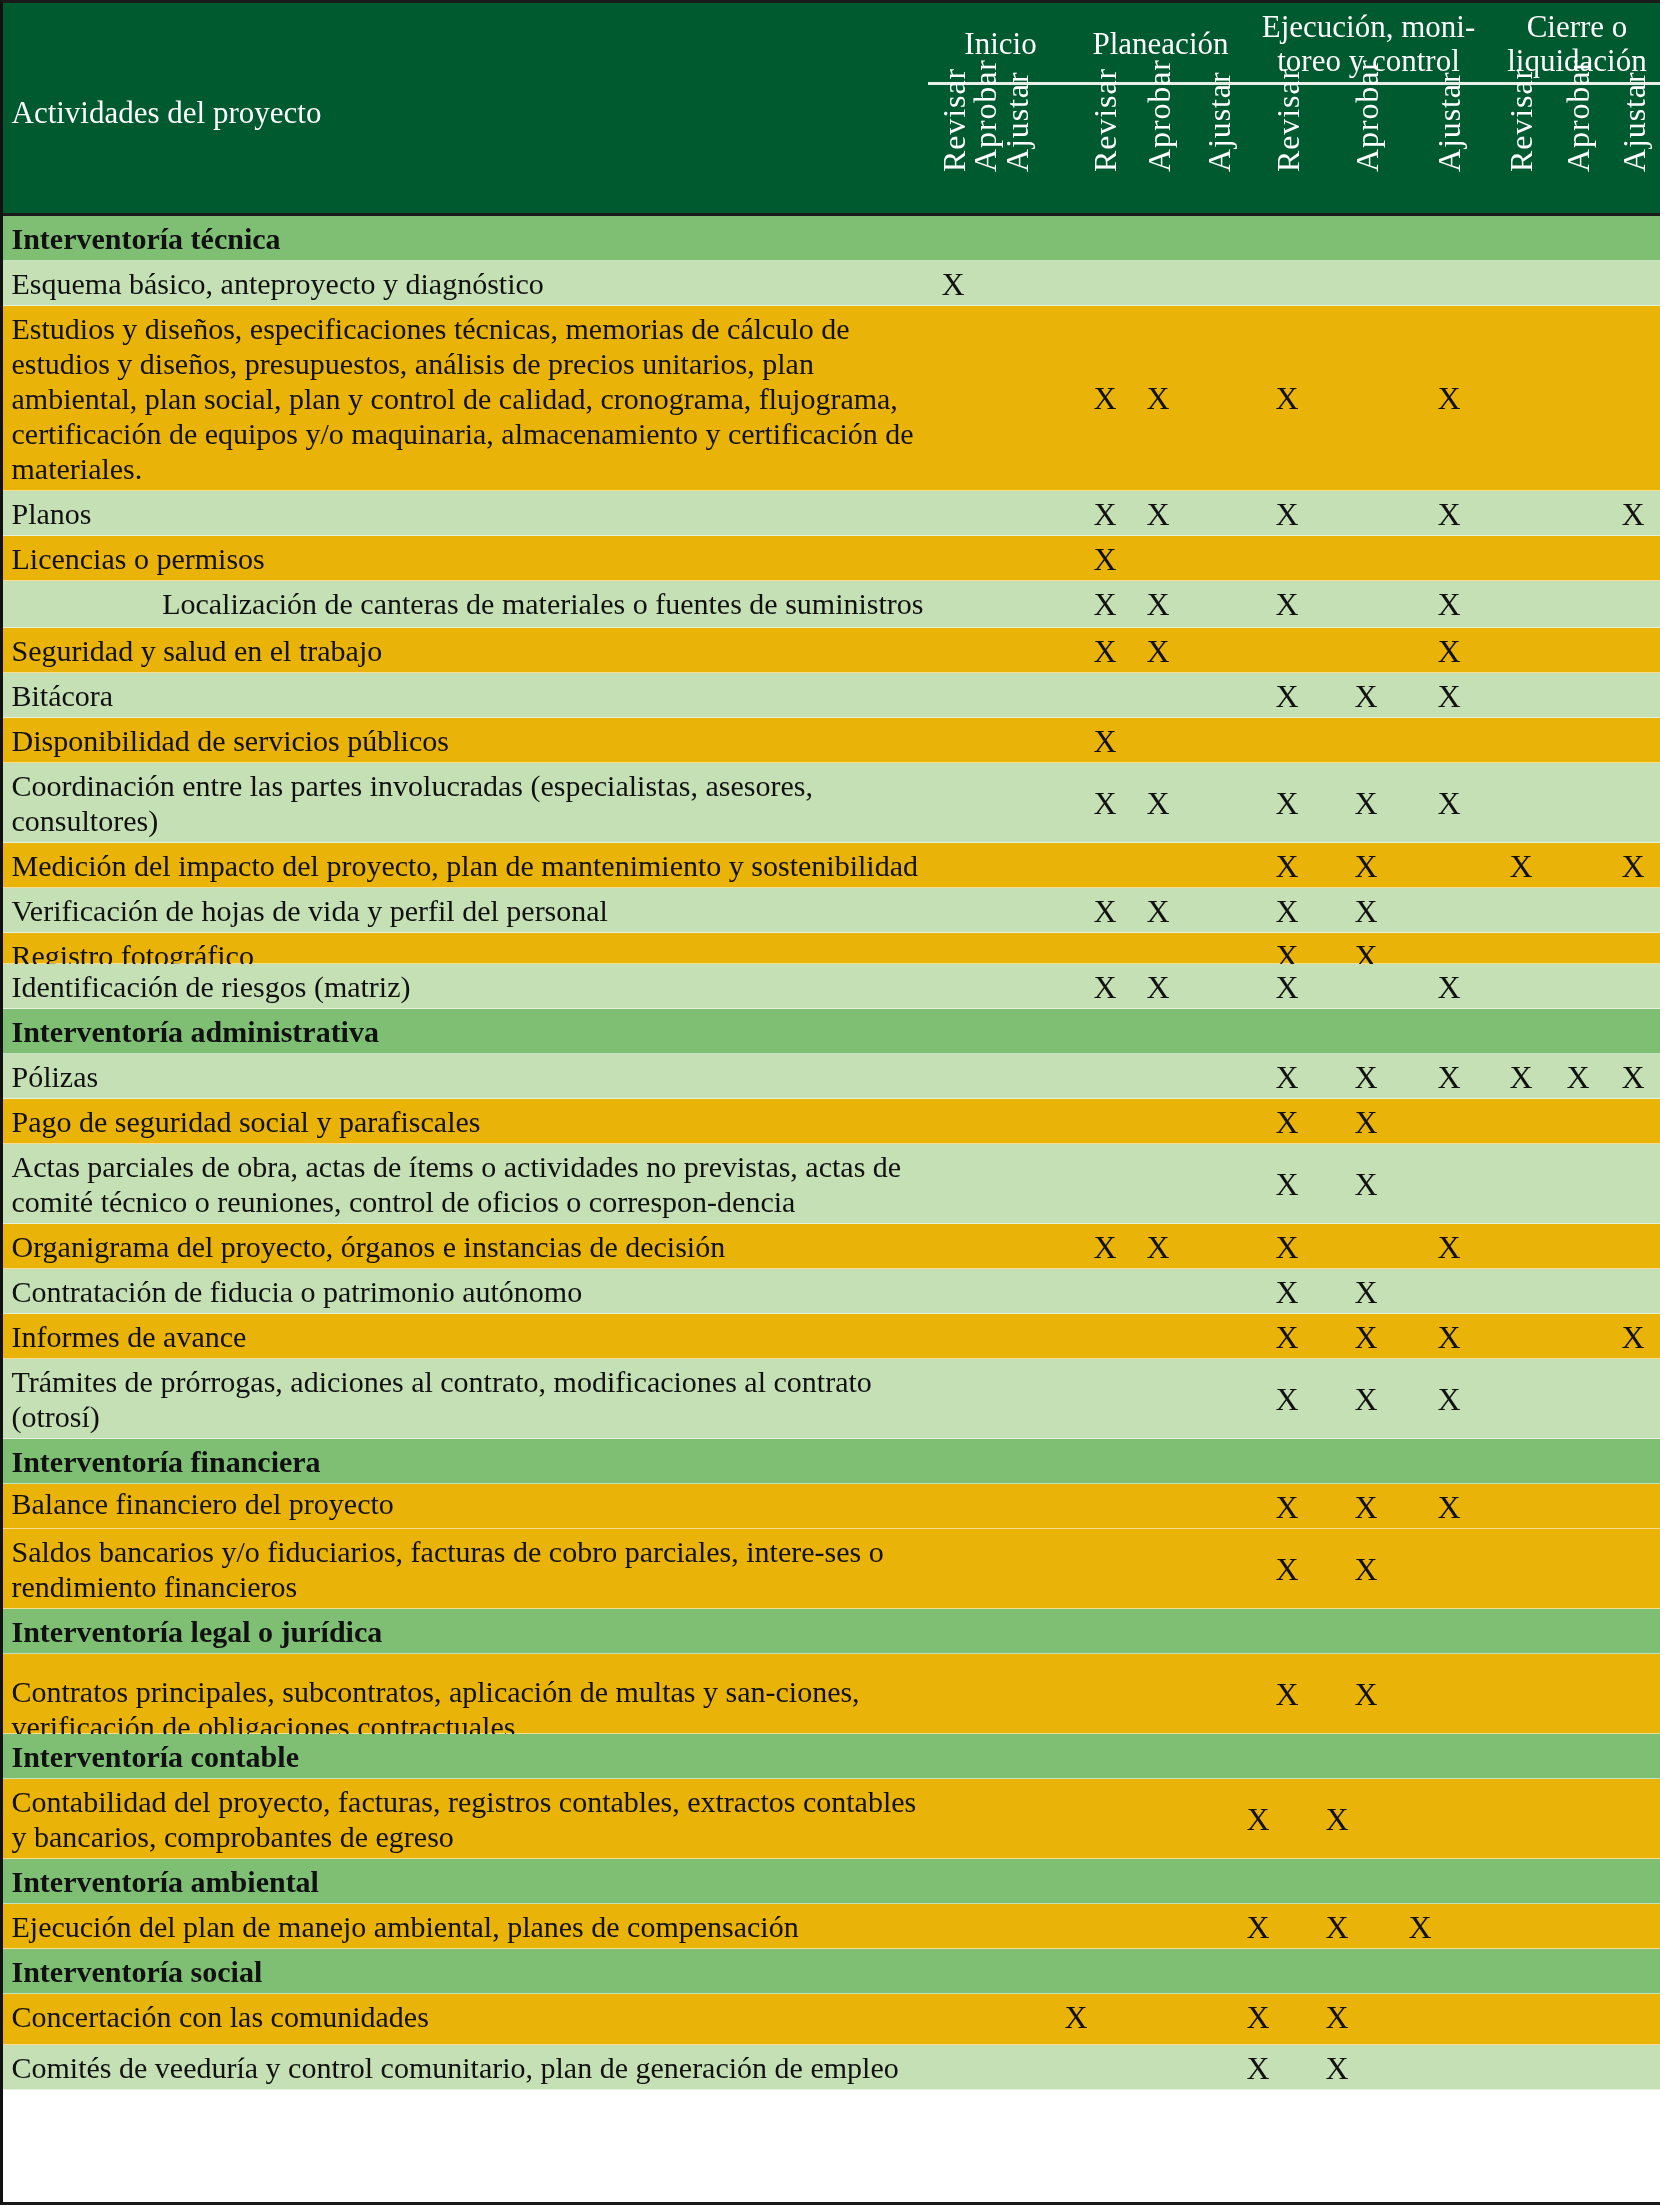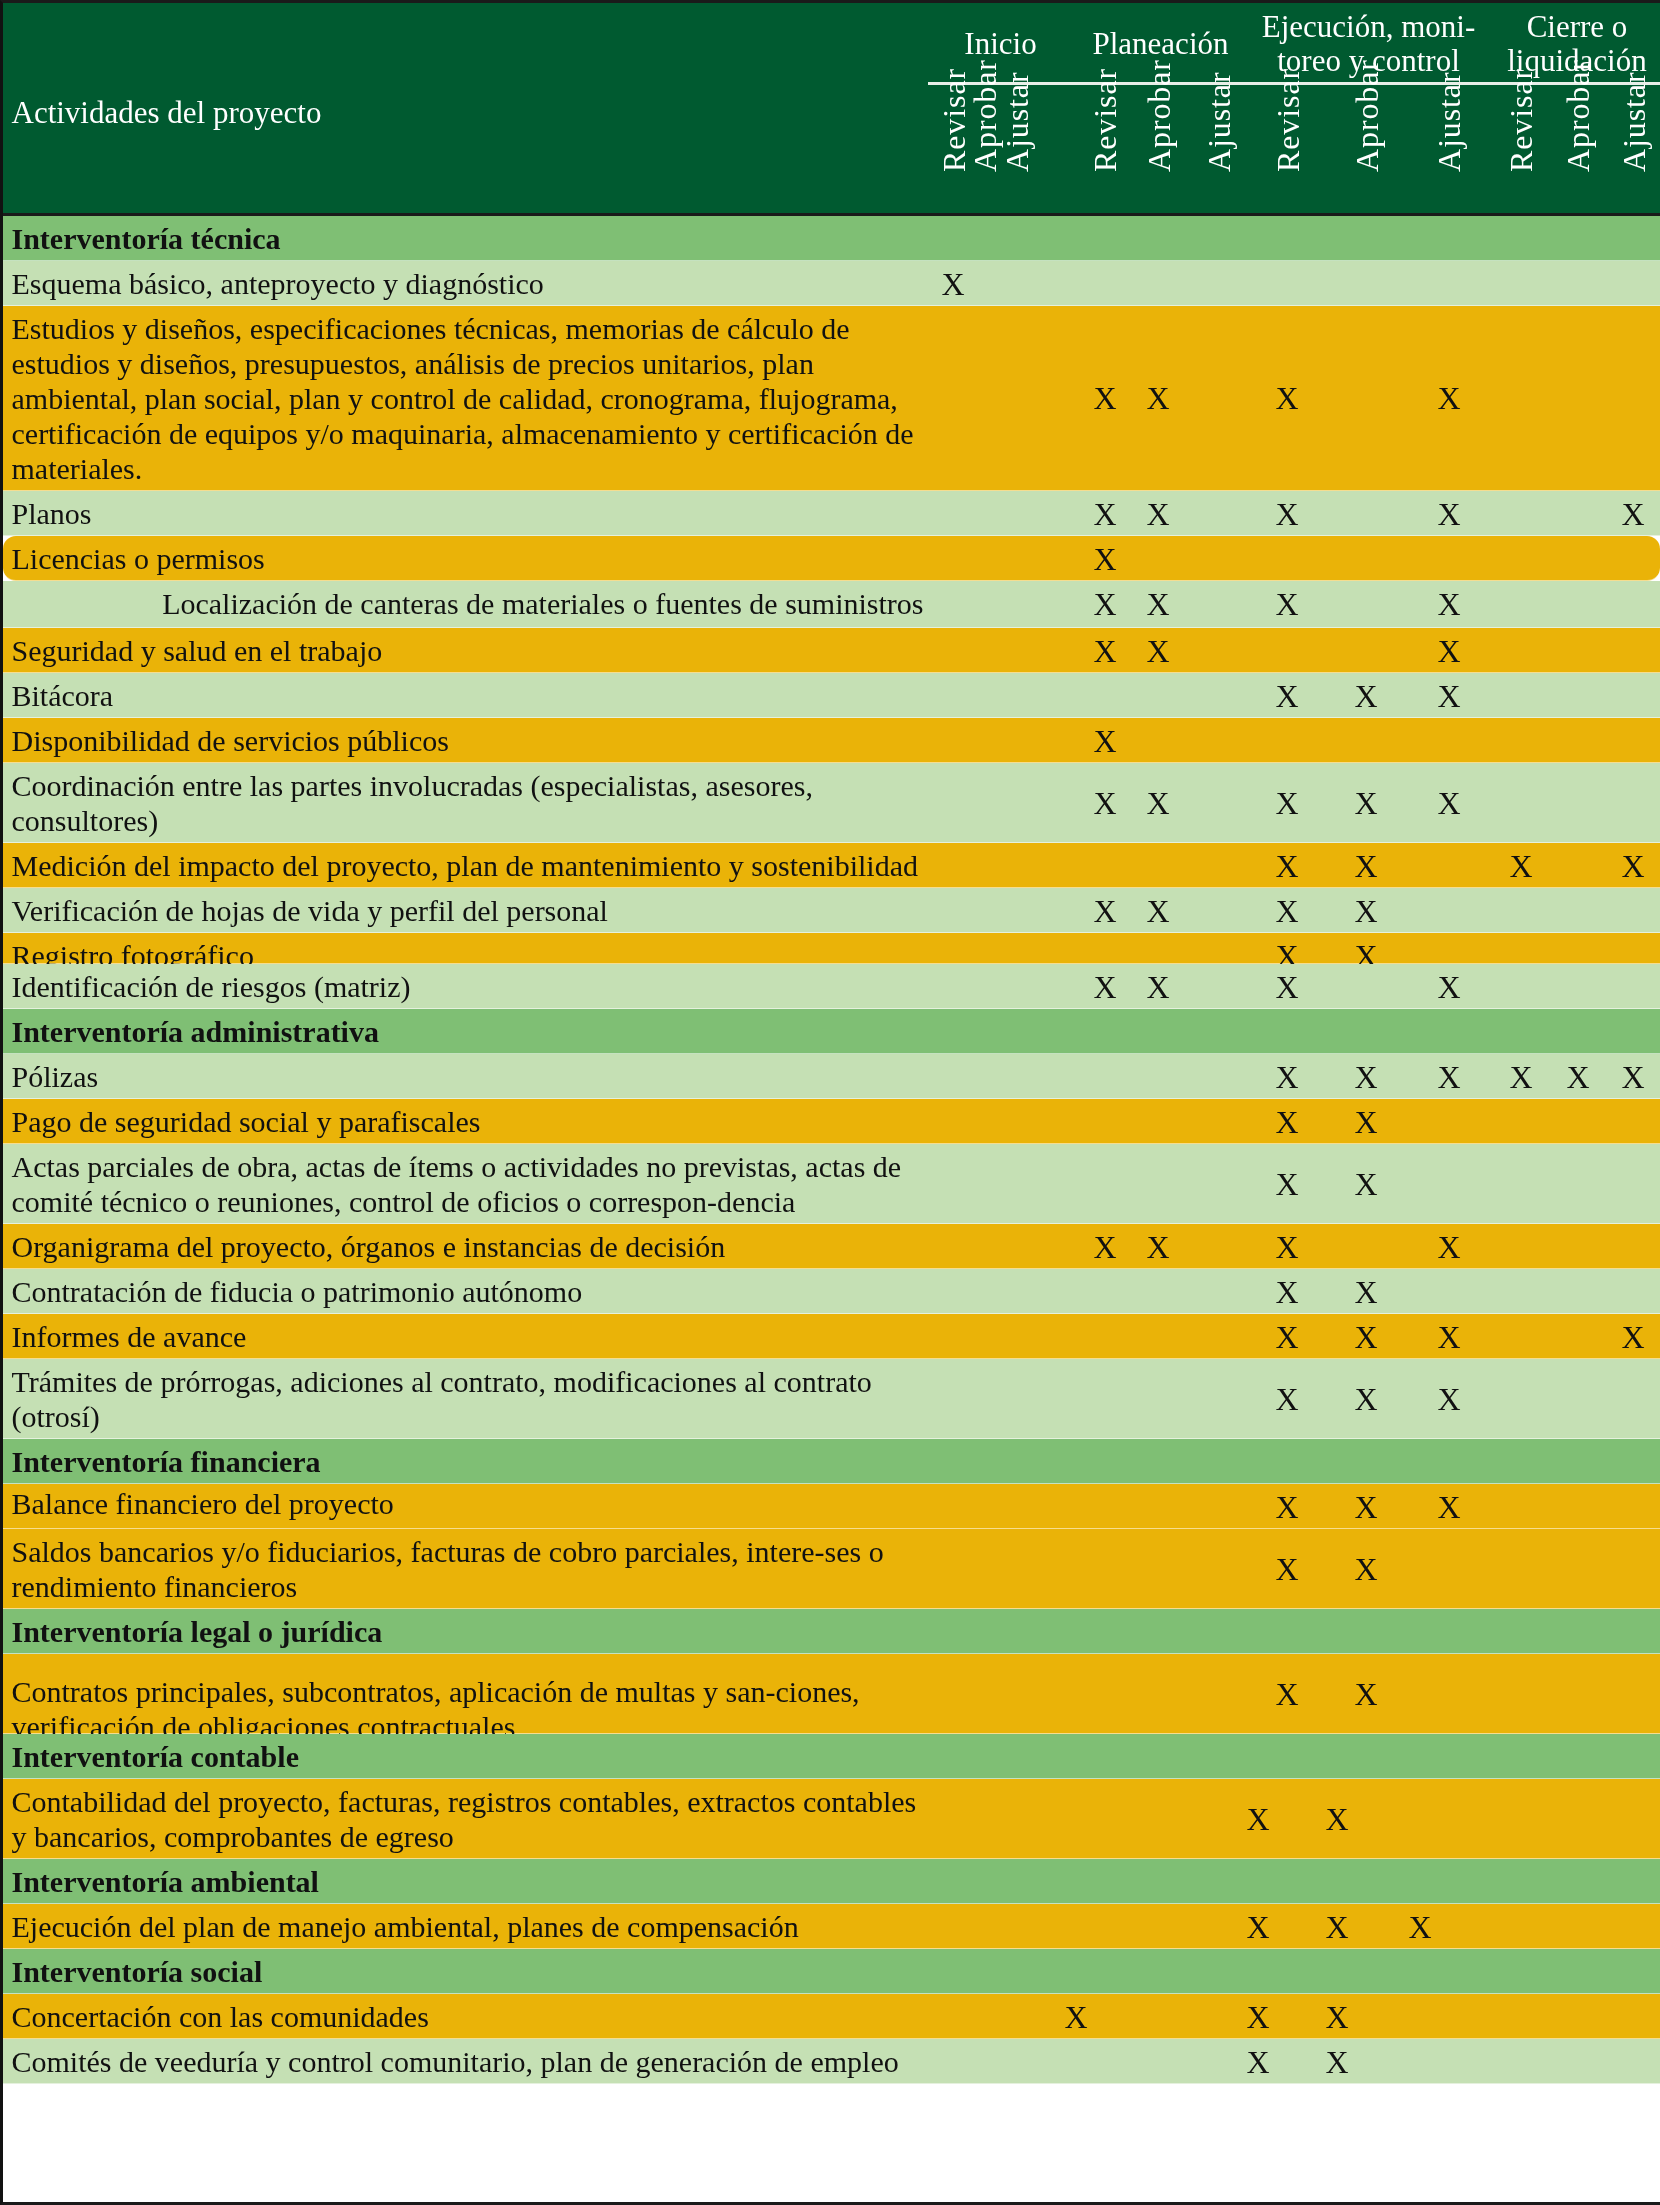--- a/index.html
+++ b/index.html
@@ -105,21 +105,21 @@
         <div class="mark" style="left: 1446px; top: 92px;">X</div>
       </div>
       <div class="row light" style="height: 45px;">
         <div class="txt" style="position: relative; display: block; padding: 5.1px 0px;">Planos</div>
         <div class="mark" style="left: 1102px; top: 22.6px;">X</div>
         <div class="mark" style="left: 1155px; top: 22.6px;">X</div>
         <div class="mark" style="left: 1284px; top: 22.6px;">X</div>
         <div class="mark" style="left: 1446px; top: 22.6px;">X</div>
         <div class="mark" style="left: 1630px; top: 22.6px;">X</div>
       </div>
-      <div class="row white" style="height: 45px; border-radius: 13px;">
+      <div class="row white" style="height: 45px;">
         <div class="txt" style="position: relative; display: block; padding: 5.1px 0px;">Licencias o permisos</div>
         <div class="mark" style="left: 1102px; top: 22.6px;">X</div>
       </div>
       <div class="row light" style="height: 47px; text-align: right;">
         <div class="txt" style="position: relative; display: block; padding: 5.1px 0px;">Localización de canteras de materiales o fuentes de suministros</div>
         <div class="mark" style="left: 1102px; top: 22.6px;">X</div>
         <div class="mark" style="left: 1155px; top: 22.6px;">X</div>
         <div class="mark" style="left: 1284px; top: 22.6px;">X</div>
         <div class="mark" style="left: 1446px; top: 22.6px;">X</div>
       </div>
@@ -255,21 +255,21 @@
       </div>
       <div class="row white shifted" style="height: 45px;">
         <div class="txt" style="position: relative; display: block; padding: 5.1px 0px;">Ejecución del plan de manejo ambiental, planes de compensación</div>
         <div class="mark" style="left: 1284px; top: 22.6px;">X</div>
         <div class="mark" style="left: 1363px; top: 22.6px;">X</div>
         <div class="mark" style="left: 1446px; top: 22.6px;">X</div>
       </div>
       <div class="row section">
         <div class="txt">Interventoría social</div>
       </div>
-      <div class="row white shifted" style="height: 45px;">
+      <div class="row white shifted" style="height: 51px;">
         <div class="txt" style="position: relative; display: block; padding: 5.1px 0px;">Concertación con las comunidades</div>
         <div class="mark" style="left: 1102px; top: 22.6px;">X</div>
         <div class="mark" style="left: 1284px; top: 22.6px;">X</div>
         <div class="mark" style="left: 1363px; top: 22.6px;">X</div>
       </div>
       <div class="row light shifted" style="height: 45px;">
         <div class="txt" style="position: relative; display: block; padding: 5.1px 0px;">Comités de veeduría y control comunitario, plan de generación de empleo</div>
         <div class="mark" style="left: 1284px; top: 22.6px;">X</div>
         <div class="mark" style="left: 1363px; top: 22.6px;">X</div>
       </div>

